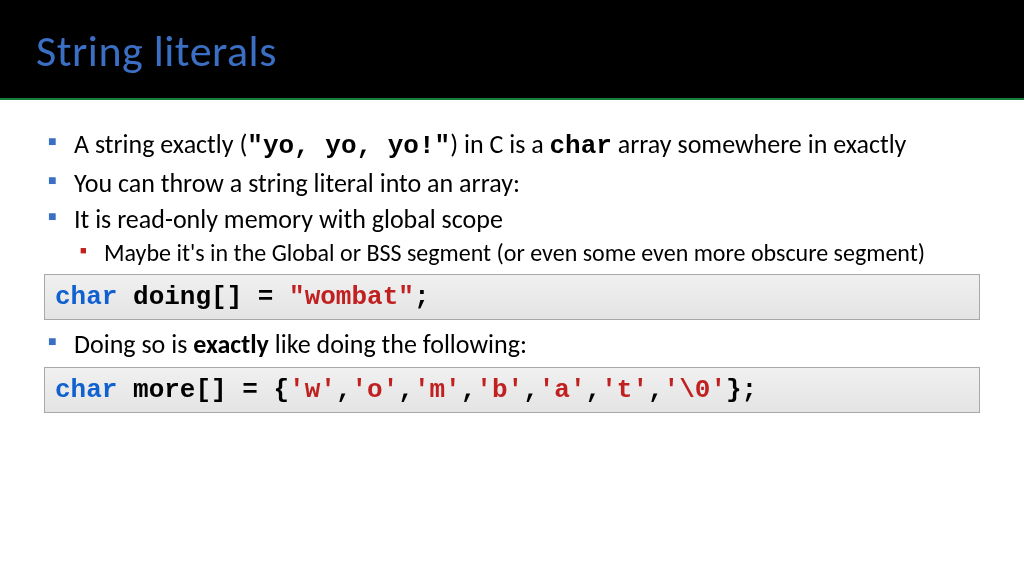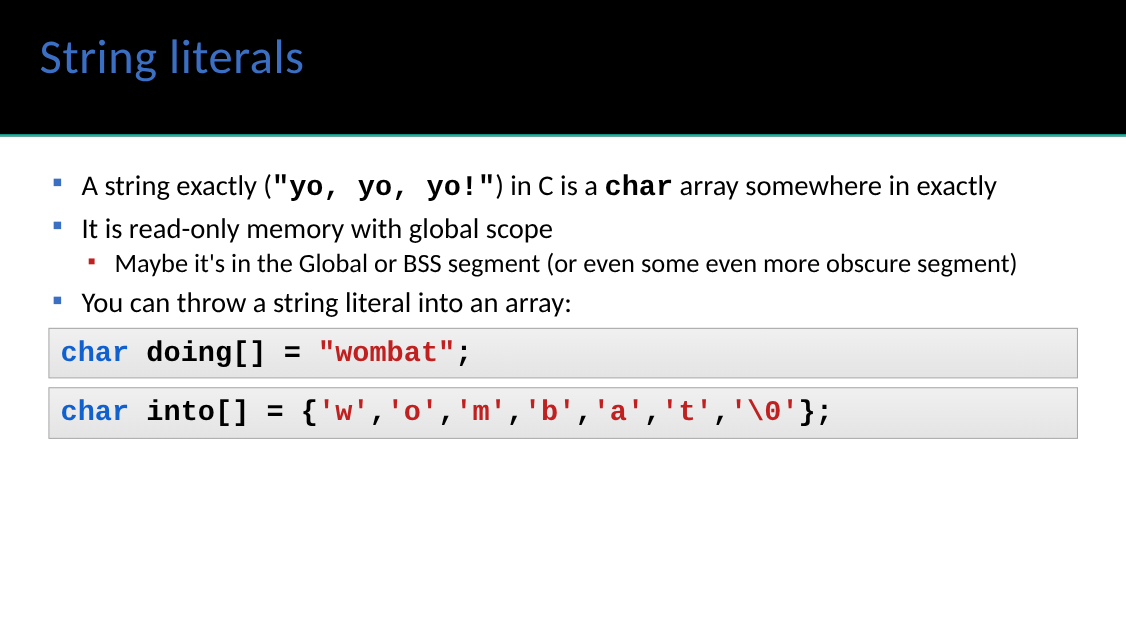--- a/index.html
+++ b/index.html
@@ -5,23 +5,23 @@
   * { box-sizing: border-box; margin: 0; padding: 0; }
   body {
     width: 1024px;
     height: 576px;
     font-family: Calibri, "Segoe UI", Arial, sans-serif;
     background: #fff;
     overflow: hidden;
   }
   .header {
     background: #000;
-    height: 124px;
+    height: 100px;
     padding: 24px 36px 0 36px;
-    border-bottom: 2px solid #14b8a6;
+    border-bottom: 2px solid #15803d;
   }
   .title {
     color: #3a6fc4;
     font-size: 44px;
     font-weight: 500;
     letter-spacing: 0.5px;
     text-shadow: 2px 2px 3px rgba(0,0,0,0.8);
   }
   .content {
     padding: 28px 44px 0 44px;
@@ -82,29 +82,34 @@
 <div class="header">
   <div class="title">String literals</div>
 </div>
 
 <div class="content">
   <ul class="top">
     <li>
       <span>A string exactly (</span><span class="mono">"yo, yo, yo!"</span><span>) in C is a </span><span class="mono">char</span><span> array somewhere in exactly</span>
     </li>
     <li>
+      <span>You can throw a string literal into an array:</span>
+    </li>
+    <li>
       <span>It is read-only memory with global scope</span>
       <ul class="sub">
         <li>
           <span>Maybe it's in the Global or BSS segment (or even some even more obscure segment)</span>
         </li>
       </ul>
     </li>
-    <li>
-      <span>You can throw a string literal into an array:</span>
-    </li>
   </ul>
 
   <div class="codeblock"><span class="kw">char</span><span> doing[] = </span><span class="str">"wombat"</span><span>;</span></div>
 
+  <ul class="top">
+    <li>
+      <span>Doing so is </span><span class="bold">exactly</span><span> like doing the following:</span>
+    </li>
+  </ul>
 
-  <div class="codeblock"><span class="kw">char</span><span> into[] = {</span><span class="str">'w'</span><span>,</span><span class="str">'o'</span><span>,</span><span class="str">'m'</span><span>,</span><span class="str">'b'</span><span>,</span><span class="str">'a'</span><span>,</span><span class="str">'t'</span><span>,</span><span class="str">'\0'</span><span>};</span></div>
+  <div class="codeblock"><span class="kw">char</span><span> more[] = {</span><span class="str">'w'</span><span>,</span><span class="str">'o'</span><span>,</span><span class="str">'m'</span><span>,</span><span class="str">'b'</span><span>,</span><span class="str">'a'</span><span>,</span><span class="str">'t'</span><span>,</span><span class="str">'\0'</span><span>};</span></div>
 </div>
 
 </body></html>

